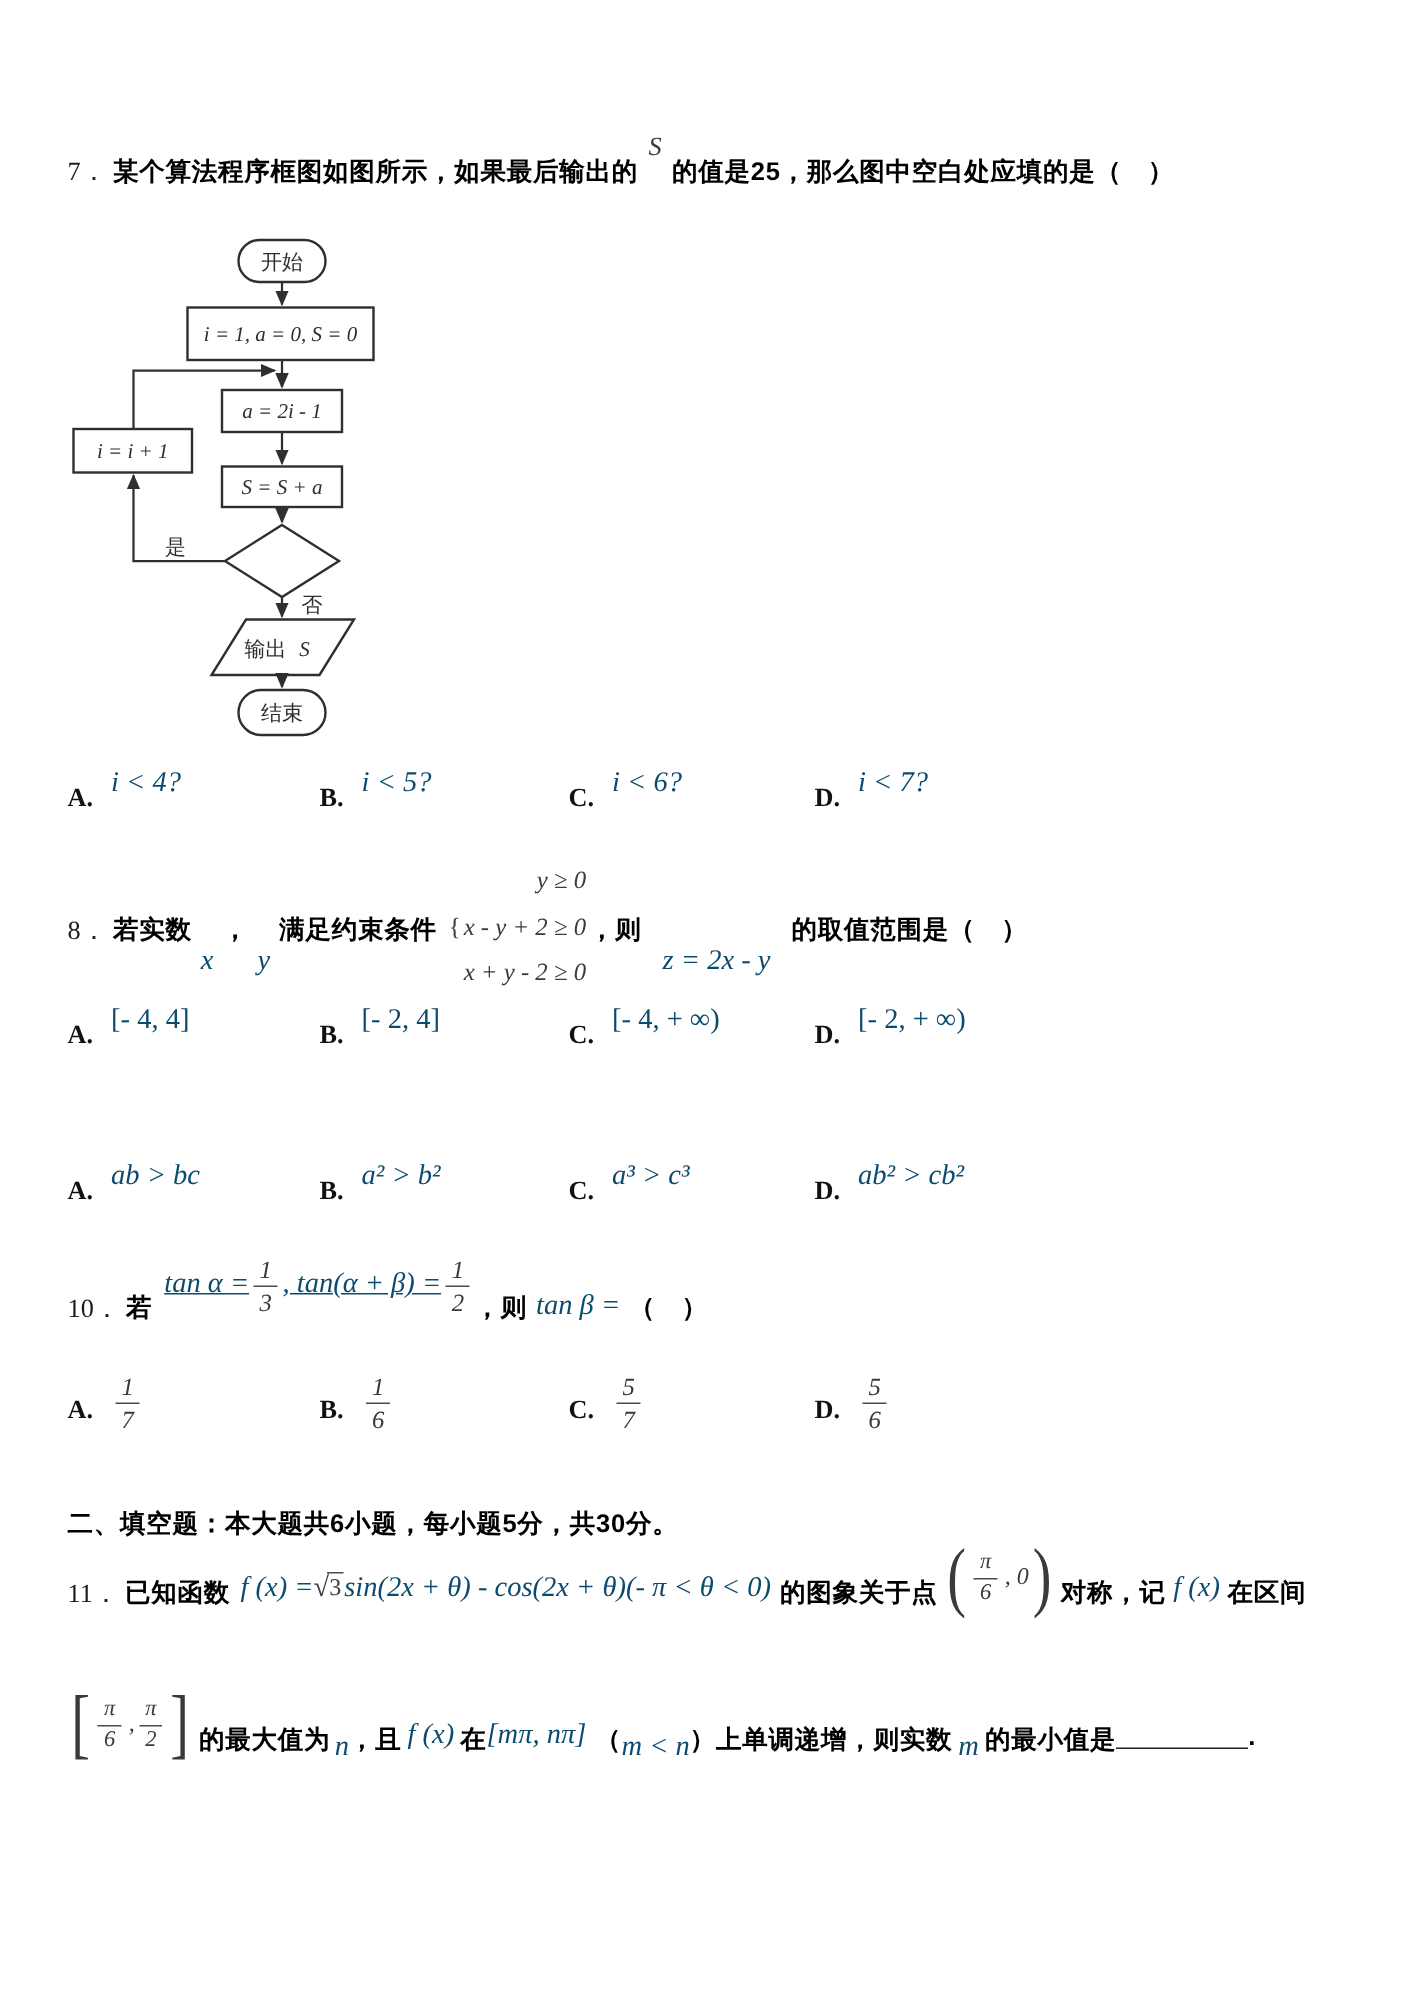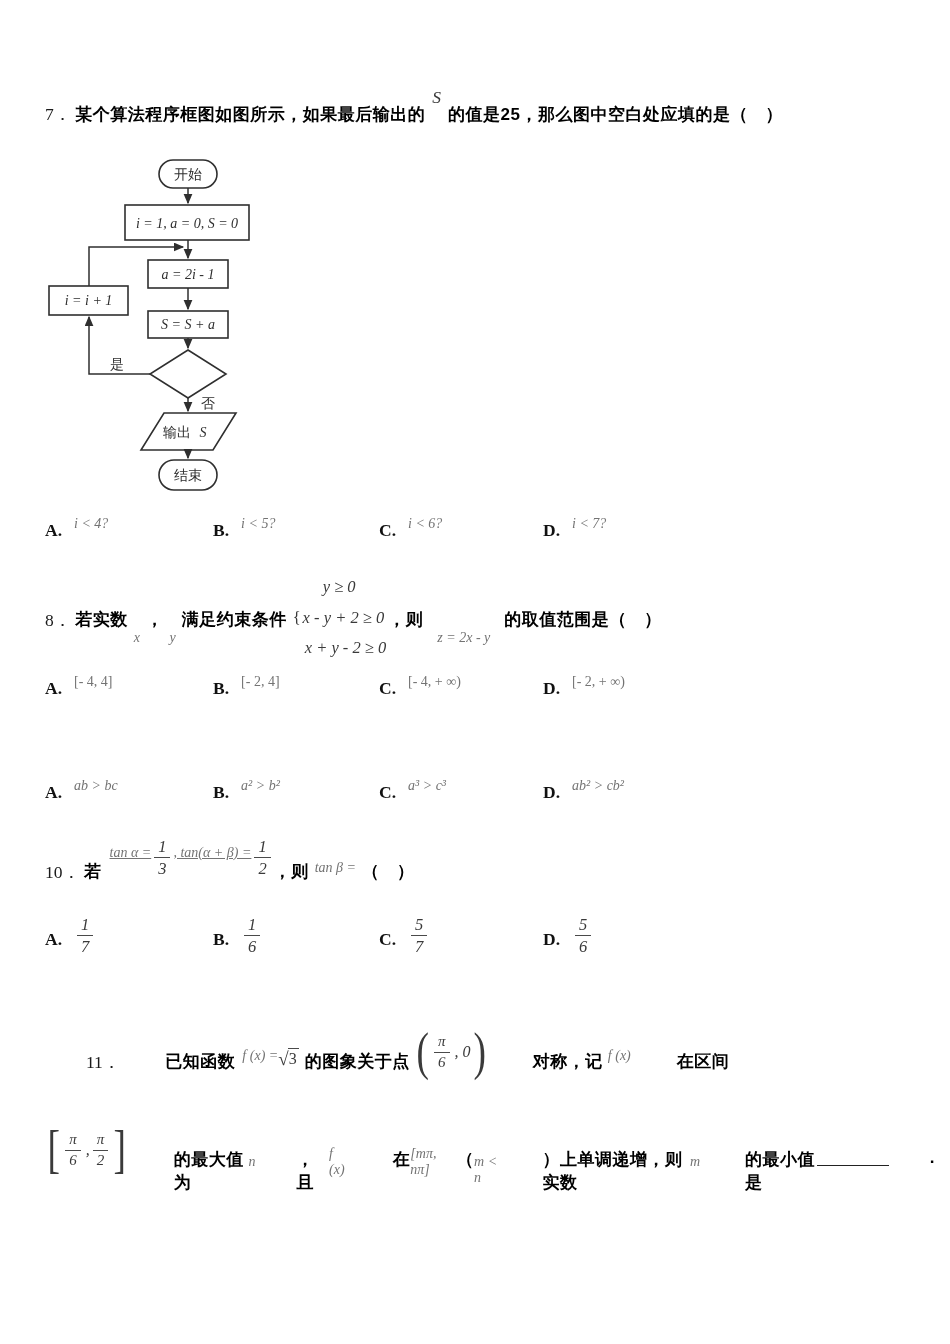--- a/index.html
+++ b/index.html
@@ -1,52 +1,52 @@
 <!DOCTYPE html>
 <html><head>
 <meta charset="utf-8">
 <style>
   html,body{margin:0;padding:0;background:#ffffff;}
   .page{position:relative;width:950px;height:1344px;background:#fff;overflow:hidden;
         font-family:"Liberation Sans",sans-serif;color:#1f1f1f;}
   .cjk{font-weight:700;font-size:17px;color:#000000;letter-spacing:.5px;}
   .qnum{font-family:"Liberation Serif",serif;font-weight:400;font-size:17.5px;color:#1b1b1b;margin-right:4px;}
-  .math{font-family:"Liberation Serif",serif;font-style:italic;font-size:14px;color:#737373;}
+  .math{font-family:"Liberation Serif",serif;font-style:italic;font-size:19px;color:#0c4a6e;}
   .abs{position:absolute;}
   
   .opt-row{position:absolute;left:45px;width:880px;display:grid;grid-template-columns:168px 166px 164px auto;}
   .opt{display:flex;align-items:flex-end;gap:12px;}
   .opt-label{font-family:"Liberation Serif",serif;font-weight:700;font-size:17.5px;color:#111;}
   .opt .raised{position:relative;top:-9px;}
   
   .frac{display:inline-flex;flex-direction:column;align-items:center;
         font-family:"Liberation Serif",serif;font-style:italic;color:#3a3a3a;
         font-size:16.5px;line-height:1.3;margin:0 3px;}
   .frac .num{border-bottom:1.3px solid #4a4a4a;padding:0 4px;}
   .frac .den{padding:0 4px;}
   
   #q8{top:572px;left:45px;display:flex;align-items:flex-start;}
   #q8 .l1{margin-top:36px;}
   #q8 .lowvar{margin-top:58px;margin-left:6px;margin-right:6px;}
   #q8 .stack{display:flex;flex-direction:column;margin:0 2px 0 6px;
-             font-family:"Liberation Serif",serif;font-style:italic;font-size:16.5px;color:#3a3a3a;line-height:1.85;}
+             font-family:"Liberation Serif",serif;font-style:italic;font-size:16.5px;color:#3a3a3a;line-height:1.85;align-items:flex-end;}
   #q8 .stack .r1{padding-left:30px;}
   #q8 .stack .r3{padding-left:12px;}
   #q8 .brace{font-style:normal;margin-right:2px;}
   
   #q10{top:834px;left:45px;display:flex;align-items:flex-start;}
   #q10 .cjk,#q10 .qnum{margin-top:26px;}
   #q10 .m{margin-top:11px;text-decoration:underline;}
   #q10 .frac{margin-top:2px;}
   
   #q10-opts .opt{align-items:flex-start;}
   #q10-opts .opt-label{margin-top:15px;}
   
   .q11line{display:flex;align-items:flex-start;}
-  .q11line .cjk,.q11line .qnum{margin-top:24px;margin-left:41px;}
+  .q11line .cjk,.q11line .qnum{margin-top:24px;}
   .q11line .m{margin-top:22px;}
   .bigwrap{display:inline-flex;align-items:center;margin:0 4px;}
   .bigsym{font-family:"Liberation Serif",serif;font-weight:300;font-size:52px;line-height:1;
           color:#3a3a3a;transform:scaleX(.72);}
   .bigwrap .frac{font-size:15px;}
   .bigwrap .tail{font-family:"Liberation Serif",serif;font-style:italic;font-size:16px;color:#3a3a3a;margin-left:2px;}
   .sqrt{display:inline-flex;align-items:flex-start;font-family:"Liberation Serif",serif;color:#3a3a3a;}
   .sqrt .radsym{font-style:normal;font-size:19px;margin-right:-1px;}
   .sqrt .arg{border-top:1.4px solid #4a4a4a;font-style:normal;font-size:16px;padding:1px 2px 0 1px;}
   .blankline{display:inline-block;width:88px;height:21px;border-bottom:1.6px solid #222;margin-top:20px;}
@@ -232,29 +232,33 @@
       </div>
     <div class="opt">
         <span class="opt-label">D.</span>
         <span class="frac">
           <span class="num">5</span>
           <span class="den">6</span>
         </span>
       </div>
   </div>
 
+  <div class="abs" id="sec2">
+    <span class="cjk">二、填空题：本大题共6小题，每小题5分，共30分。</span>
+  </div>
 
   <div class="abs q11line" style="top:1026px;left:45px;width:890px;">
     <span class="qnum" style="margin-top:24px;">11．</span>
     <span class="cjk">已知函数</span>
     <span class="math m" style="margin-left:7px;">f (x) =</span>
     <span class="sqrt" style="margin-top:22px;">
         <span class="radsym">√</span>
         <span class="arg">3</span>
       </span>
+    <span class="math m">sin(2x + θ) - cos(2x + θ)(- π &lt; θ &lt; 0)</span>
     <span class="cjk" style="margin-left:6px;">的图象关于点</span>
     <span class="bigwrap">
       <span class="bigsym">(</span>
       <span class="frac">
           <span class="num">π</span>
           <span class="den">6</span>
         </span>
       <span class="tail">, 0</span>
       <span class="bigsym">)</span>
     </span>

